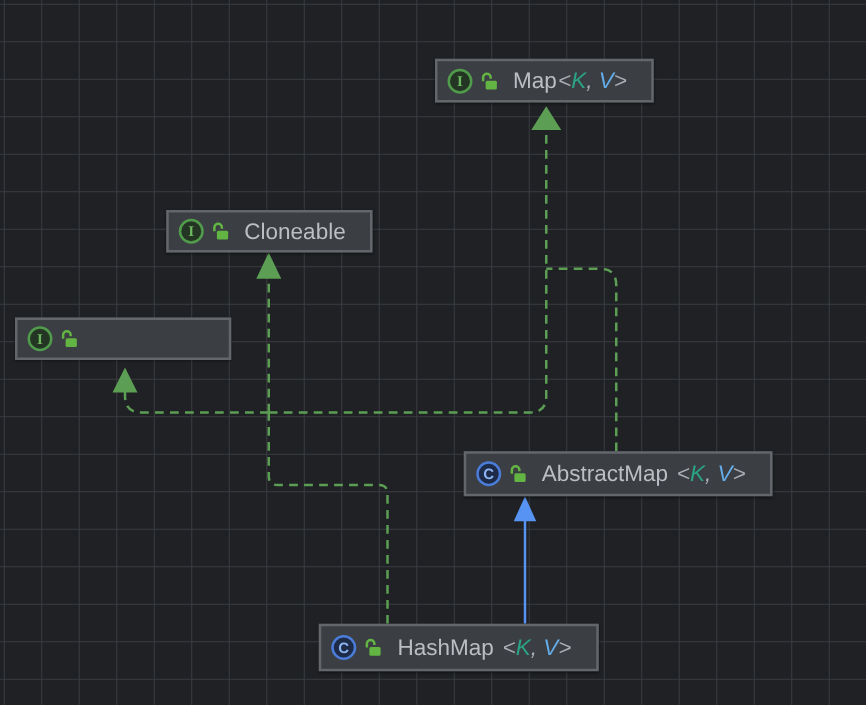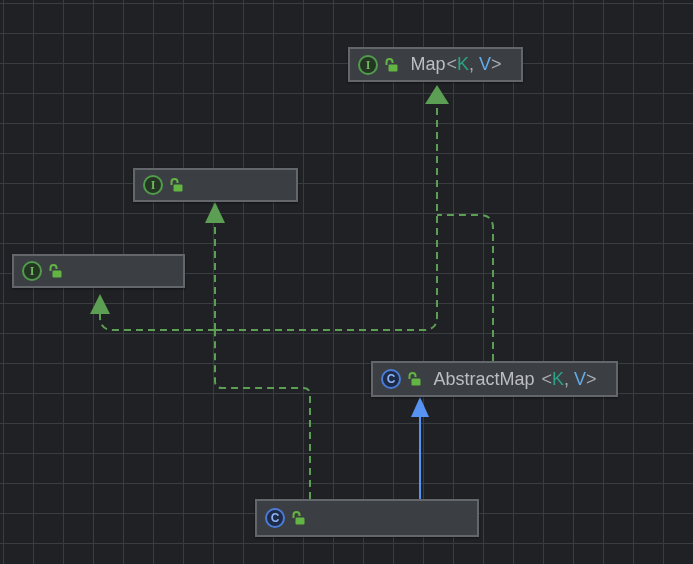--- a/index.html
+++ b/index.html
@@ -31,21 +31,21 @@
   .kind-icon{
     width:20px;height:20px;border-radius:50%;
     display:flex;align-items:center;justify-content:center;
     box-sizing:border-box;margin-right:5px;
     font-weight:bold;font-size:12px;line-height:1;
   }
   .kind-icon.iface{border:2px solid #519b4c;color:#6cb75f;background:#243623;font-family:"Liberation Serif",serif;}
   .kind-icon.cls{border:2px solid #4a7cd8;color:#8db4f2;background:#1d2b49;font-family:"Liberation Sans",sans-serif;}
   .lock{width:16px;height:16px;flex:0 0 auto;}
   .label{flex:1;text-align:center;white-space:nowrap;}
-  .gen{margin-left:1px;}
+  .gen{margin-left:1px;font-style:italic;}
   .gen.gap{margin-left:7px;text-align:right;}
   .tp-k{color:#2aa386;}
   .tp-v{color:#64ace8;}
   .punct{color:#a9adb4;}
 </style>
 </head>
 <body>
 
 <div id="canvas">
 
@@ -81,20 +81,21 @@
   </div>
 
   <div class="node" style="left:133px;top:168px;width:165px;height:34px;">
     <span class="icons">
       <span class="kind-icon iface">I</span>
       <svg class="lock" viewBox="0 0 16 16">
         <path d="M3.5 8 L3.5 5 a3 3 0 0 1 6 0 L9.5 6" fill="none" stroke="#62b543" stroke-width="2"></path>
         <rect x="5.5" y="7.5" width="9" height="7" rx="1.2" fill="#62b543"></rect>
       </svg>
     </span>
+    <span class="label"><span>Cloneable</span></span>
   </div>
 
   <div class="node" style="left:12px;top:254px;width:173px;height:34px;">
     <span class="icons">
       <span class="kind-icon iface">I</span>
       <svg class="lock" viewBox="0 0 16 16">
         <path d="M3.5 8 L3.5 5 a3 3 0 0 1 6 0 L9.5 6" fill="none" stroke="#62b543" stroke-width="2"></path>
         <rect x="5.5" y="7.5" width="9" height="7" rx="1.2" fill="#62b543"></rect>
       </svg>
     </span>
@@ -112,15 +113,16 @@
   </div>
 
   <div class="node" style="left:255px;top:499px;width:224px;height:38px;">
     <span class="icons">
       <span class="kind-icon cls">C</span>
       <svg class="lock" viewBox="0 0 16 16">
         <path d="M3.5 8 L3.5 5 a3 3 0 0 1 6 0 L9.5 6" fill="none" stroke="#62b543" stroke-width="2"></path>
         <rect x="5.5" y="7.5" width="9" height="7" rx="1.2" fill="#62b543"></rect>
       </svg>
     </span>
+    <span class="label"><span>HashMap</span><span class="gen gap"><span class="punct">&lt;</span><span class="tp-k">K</span><span class="punct">, </span><span class="tp-v">V</span><span class="punct">&gt;</span></span></span>
   </div>
 
 </div>
 
 </body></html>

